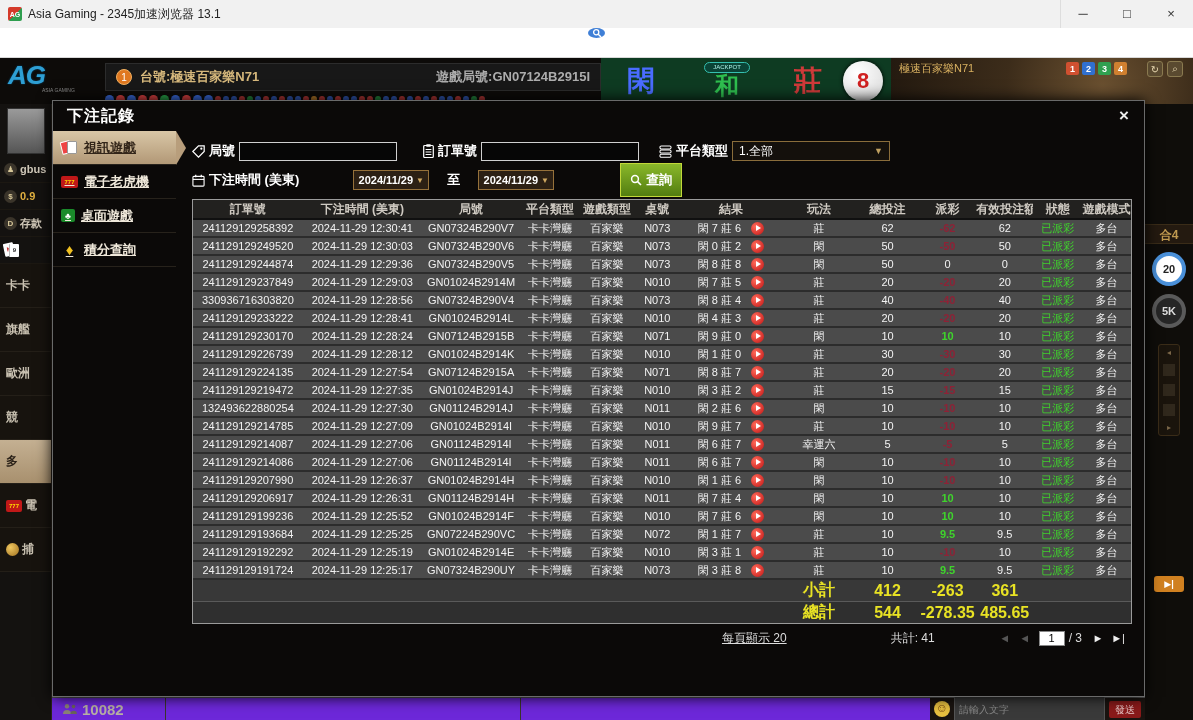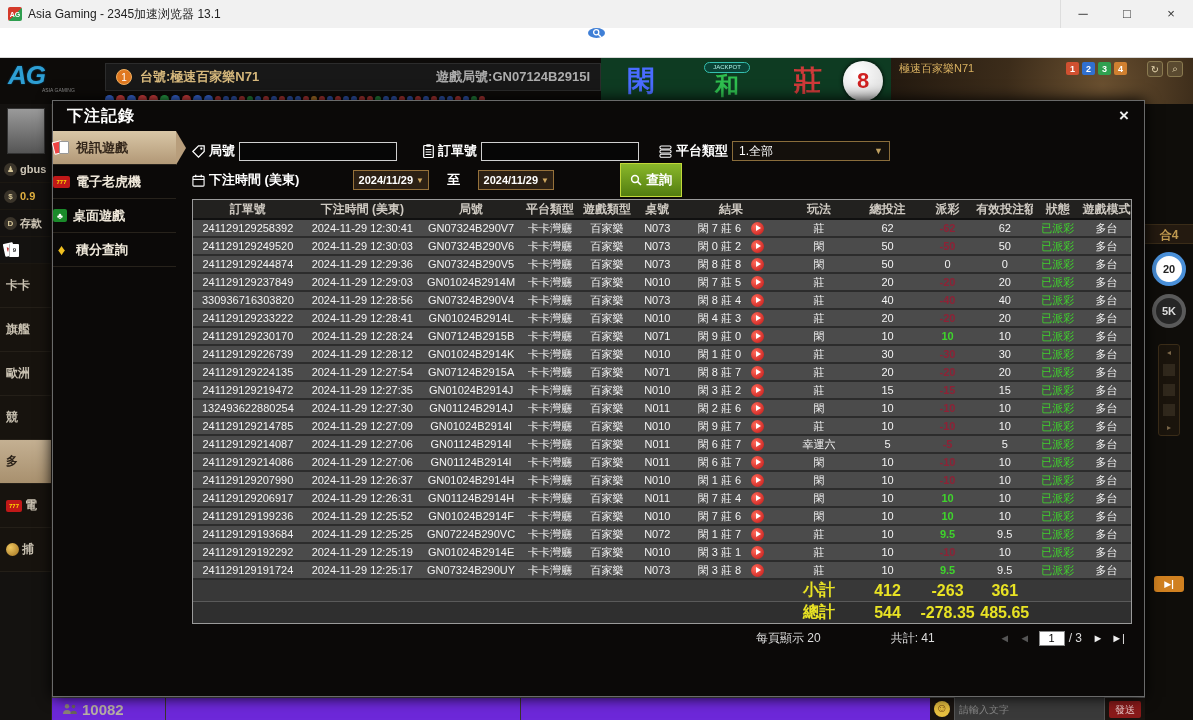--- a/index.html
+++ b/index.html
@@ -78,21 +78,21 @@
   .chat-in { flex:1; height:32px; background:#3a3a3a; border:1px solid #555; color:#bbb; font-size:10px; padding:0 4px; }
   .chat-in::placeholder { color:#888; }
   .send-btn { width:32px; height:17px; background:#8a1a1a; color:#e8c8c8; font-size:10px; text-align:center; line-height:17px; border-radius:2px; }
 
   
   .modal { position:absolute; left:52px; top:42px; width:1093px; height:597px; background:#0b0908; border:1px solid #6a6a6a; box-shadow:0 0 14px #000; }
   .m-title { height:30px; display:flex; align-items:center; padding:0 14px; color:#fff; font-size:16px; letter-spacing:1px; font-weight:bold; }
   .m-close { margin-left:auto; color:#eee; font-size:17px; cursor:default; }
   .m-body { display:flex; height:565px; }
   .m-side { width:123px; flex-shrink:0; }
-  .side-item { height:34px; display:flex; align-items:center; gap:6px; border-bottom:1px solid #27221b; color:#efe8da; font-size:13px; font-weight:bold; position:relative; background:#0b0908; cursor:default; }
+  .side-item { height:34px; display:flex; align-items:center; gap:6px; padding-left:8px; border-bottom:1px solid #27221b; color:#efe8da; font-size:13px; font-weight:bold; position:relative; background:#0b0908; cursor:default;text-decoration:underline; }
   .side-item.active { background:linear-gradient(#d9c7a7,#b29876); color:#33261a; }
   .side-item.active::after { content:''; position:absolute; right:-10px; top:0; border-left:10px solid #b89e7c; border-top:17px solid transparent; border-bottom:17px solid transparent; z-index:3; }
   .ic { width:17px; display:inline-flex; justify-content:center; flex-shrink:0; }
   .ic-cards { position:relative; width:17px; height:15px; }
   .cd { position:absolute; width:10px; height:13px; border-radius:1px; }
   .cdb { left:0; top:1px; background:#e44; transform:rotate(-14deg); border:1px solid #fff; }
   .cdf { left:6px; top:1px; background:#fff; border:1px solid #999; }
   .ic-tg { display:inline-flex; width:14px; height:13px; background:#1a8a2a; border-radius:2px; color:#fff; font-size:9px; align-items:center; justify-content:center; }
   .ic-gem { color:#f0c020; font-size:15px; line-height:14px; }
   .ic-doc { display:inline-block; width:11px; height:13px; background:#e8d8b0; border-radius:1px; background-image:repeating-linear-gradient(#e8d8b0 0 2px,#9a8a60 2px 3px); background-size:7px 100%; background-position:2px 2px; background-repeat:no-repeat; }
@@ -117,21 +117,21 @@
   .bt td.neg { color:#8e2236; font-weight:bold; }
   .bt td.pos { color:#3fd42c; font-weight:bold; }
   .bt td.st { color:#3fd42c; }
   .res-cell { display:flex; align-items:center; justify-content:center; gap:10px; }
   .play { width:13px; height:13px; border-radius:50%; background:radial-gradient(circle at 35% 35%,#ff6a5a,#c01414); display:inline-flex; align-items:center; justify-content:center; flex-shrink:0; }
   .play::after { content:''; border-left:5px solid #fff; border-top:3px solid transparent; border-bottom:3px solid transparent; margin-left:1px; }
   .bt tr.sumrow td { background:#383838; color:#e8e224; font-weight:bold; font-size:16px; height:19px; border-bottom:1px solid #5a5a5a; }
   .bt tr.totrow td { background:#2f2f2f; border-bottom:none; }
 
   .pgbar { display:flex; align-items:center; height:24px; margin-top:2px; color:#ddd; font-size:12px; justify-content:flex-end; padding-right:4px; gap:0; }
-  .pg-per { margin-right:70px; }
+  .pg-per { margin-right:104px;text-decoration:underline; }
   .pg-tot { margin-right:60px; }
   .pg-ar { width:20px; text-align:center; font-size:11px; color:#eee; cursor:default; }
   .pg-ar.dim { color:#555; }
   .pg-input { width:26px; height:15px; background:#fff; border:1px solid #888; color:#000; font-size:11px; text-align:center; margin:0 4px; }
   .pg-of { margin-right:6px; }
 
   svg.icn { display:block; }
 </style>
 </head>
 <body>

